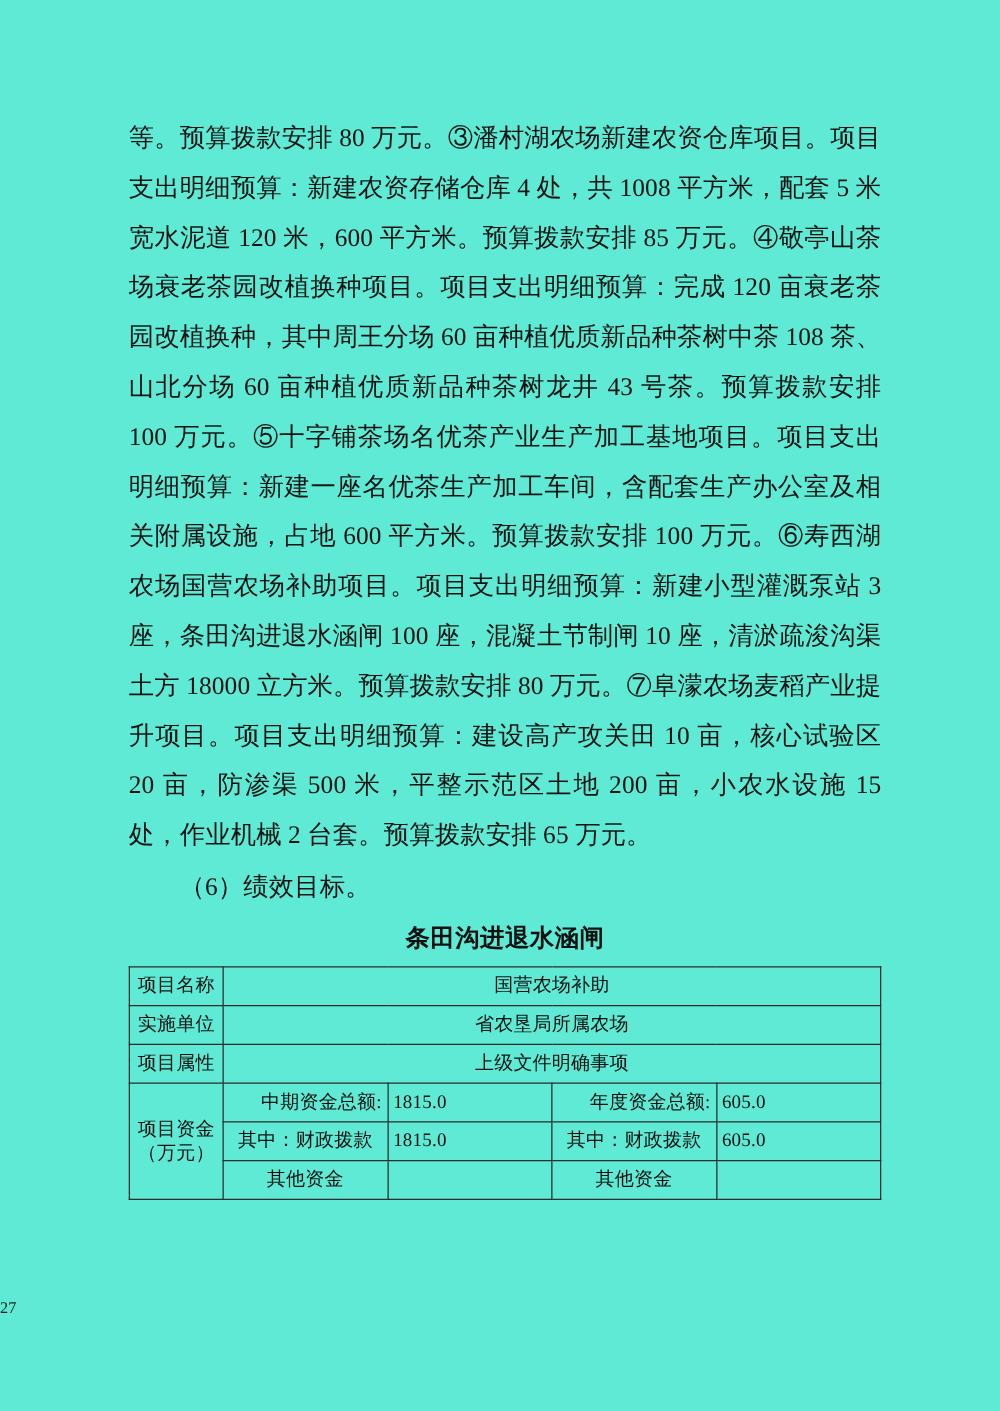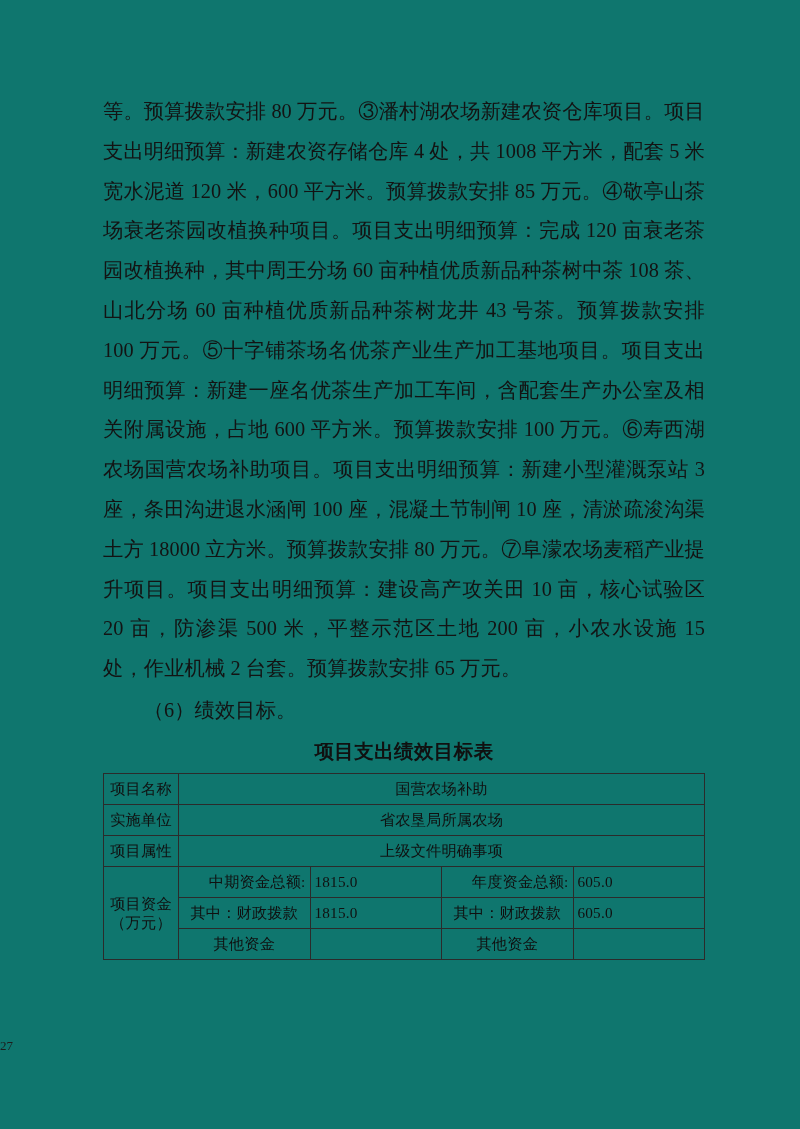--- a/index.html
+++ b/index.html
@@ -14,21 +14,21 @@
     position: relative;
     font-family: "Liberation Serif", "DejaVu Serif", serif;
     color: #1b1b1b;
     overflow: hidden;
   }
 
   
   .page {
     position: absolute;
     inset: 0;
-    background: #0f766e;
+    background: #5eead4;
   }
 
   .content {
     position: absolute;
     left: 103px;
     top: 92px;
     width: 602px;
   }
 
   
@@ -133,21 +133,21 @@
 </head>
 <body>
 
 <div class="page">
   <div class="content">
 
     <p class="body-para">等。预算拨款安排 80 万元。③潘村湖农场新建农资仓库项目。项目支出明细预算：新建农资存储仓库 4 处，共 1008 平方米，配套 5 米宽水泥道 120 米，600 平方米。预算拨款安排 85 万元。④敬亭山茶场衰老茶园改植换种项目。项目支出明细预算：完成 120 亩衰老茶园改植换种，其中周王分场 60 亩种植优质新品种茶树中茶 108 茶、山北分场 60 亩种植优质新品种茶树龙井 43 号茶。预算拨款安排 100 万元。⑤十字铺茶场名优茶产业生产加工基地项目。项目支出明细预算：新建一座名优茶生产加工车间，含配套生产办公室及相关附属设施，占地 600 平方米。预算拨款安排 100 万元。⑥寿西湖农场国营农场补助项目。项目支出明细预算：新建小型灌溉泵站 3 座，条田沟进退水涵闸 100 座，混凝土节制闸 10 座，清淤疏浚沟渠土方 18000 立方米。预算拨款安排 80 万元。⑦阜濛农场麦稻产业提升项目。项目支出明细预算：建设高产攻关田 10 亩，核心试验区 20 亩，防渗渠 500 米，平整示范区土地 200 亩，小农水设施 15 处，作业机械 2 台套。预算拨款安排 65 万元。</p>
 
     <p class="body-para para-indent">（6）绩效目标。</p>
 
-    <div class="table-title">项目支出绩效目标表</div>
+    <div class="table-title">条田沟进退水涵闸</div>
 
 
     <table class="goal-table">
       <tbody>
         <tr>
           <td class="c-label">项目名称</td>
           <td class="c-wide" colspan="4">国营农场补助</td>
         </tr>
 
         <tr>

